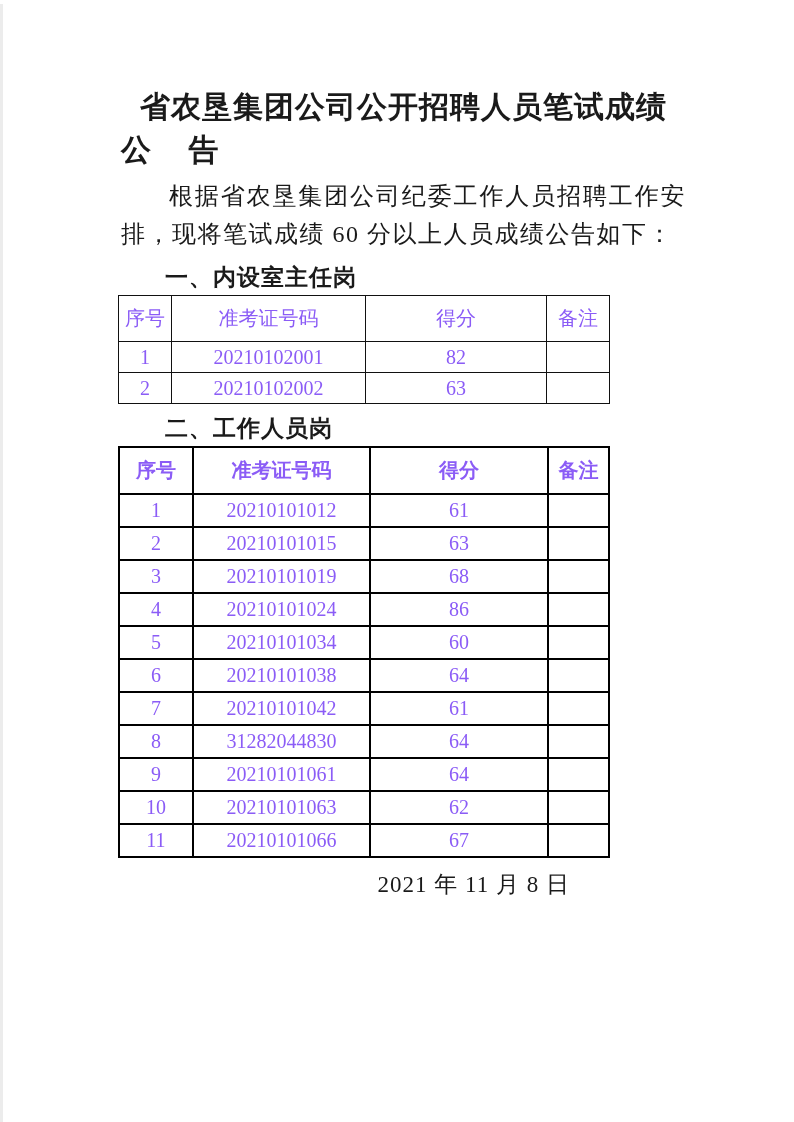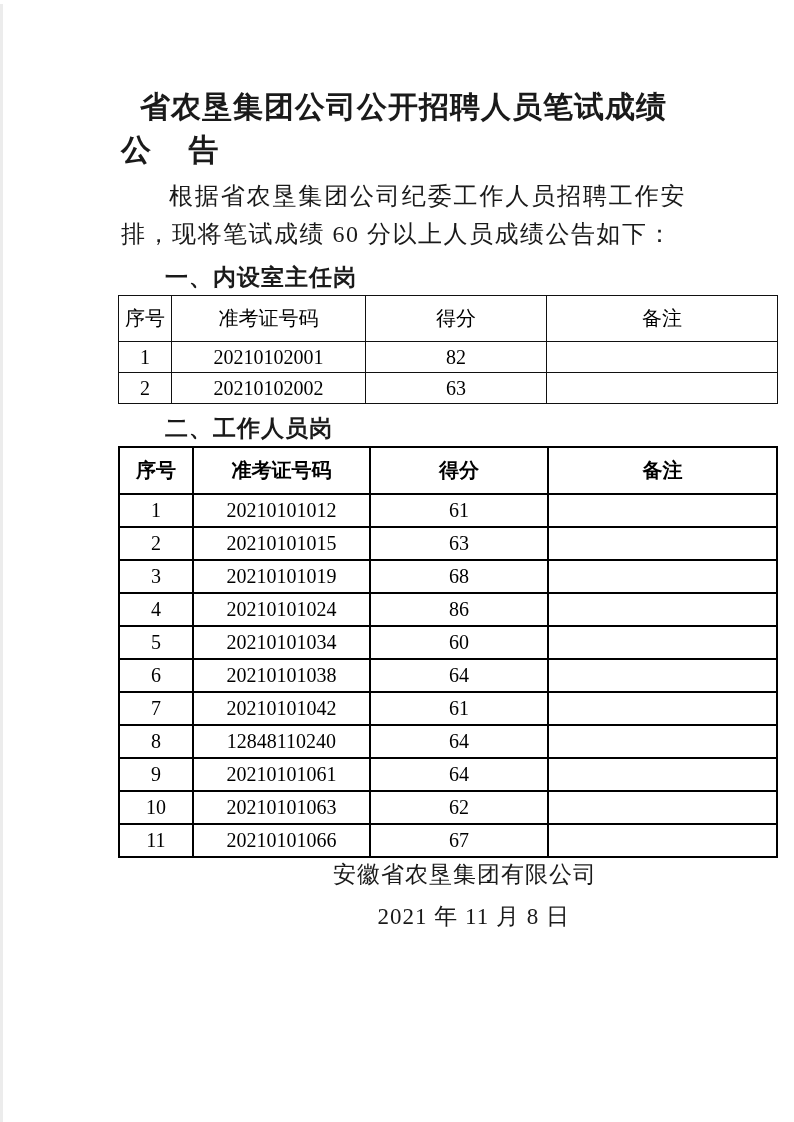--- a/index.html
+++ b/index.html
@@ -45,25 +45,25 @@
     margin-top: 10px;
     font-size: 23px;
     font-weight: 700;
     line-height: 30px;
     letter-spacing: 1px;
     padding-left: 44px;
   }
   table {
     border-collapse: collapse;
     table-layout: fixed;
-    width: 660px;
+    width: 492px;
     margin-top: 2px;
     margin-left: -3px;
     font-size: 20px;
-    color: #000000;
+    color: #8b5cf6;
   }
   th, td {
     text-align: center;
     vertical-align: middle;
     padding: 0;
     overflow: hidden;
   }
   .table-1, .table-1 th, .table-1 td { border: 1px solid #111; }
   .table-1 th { height: 45px; font-weight: 400; }
   .table-1 td { height: 30px; font-weight: 400; }
@@ -195,21 +195,21 @@
           <td></td>
         </tr>
         <tr>
           <td>7</td>
           <td>20210101042</td>
           <td>61</td>
           <td></td>
         </tr>
         <tr>
           <td>8</td>
-          <td>12848110240</td>
+          <td>31282044830</td>
           <td>64</td>
           <td></td>
         </tr>
         <tr>
           <td>9</td>
           <td>20210101061</td>
           <td>64</td>
           <td></td>
         </tr>
         <tr>
@@ -221,15 +221,14 @@
         <tr>
           <td>11</td>
           <td>20210101066</td>
           <td>67</td>
           <td></td>
         </tr>
       </tbody>
   </table>
 
 
-  <div class="sig-company">安徽省农垦集团有限公司</div>
   <div class="sig-date">2021 年 11 月 8 日</div>
 </div>
 
 </body></html>

